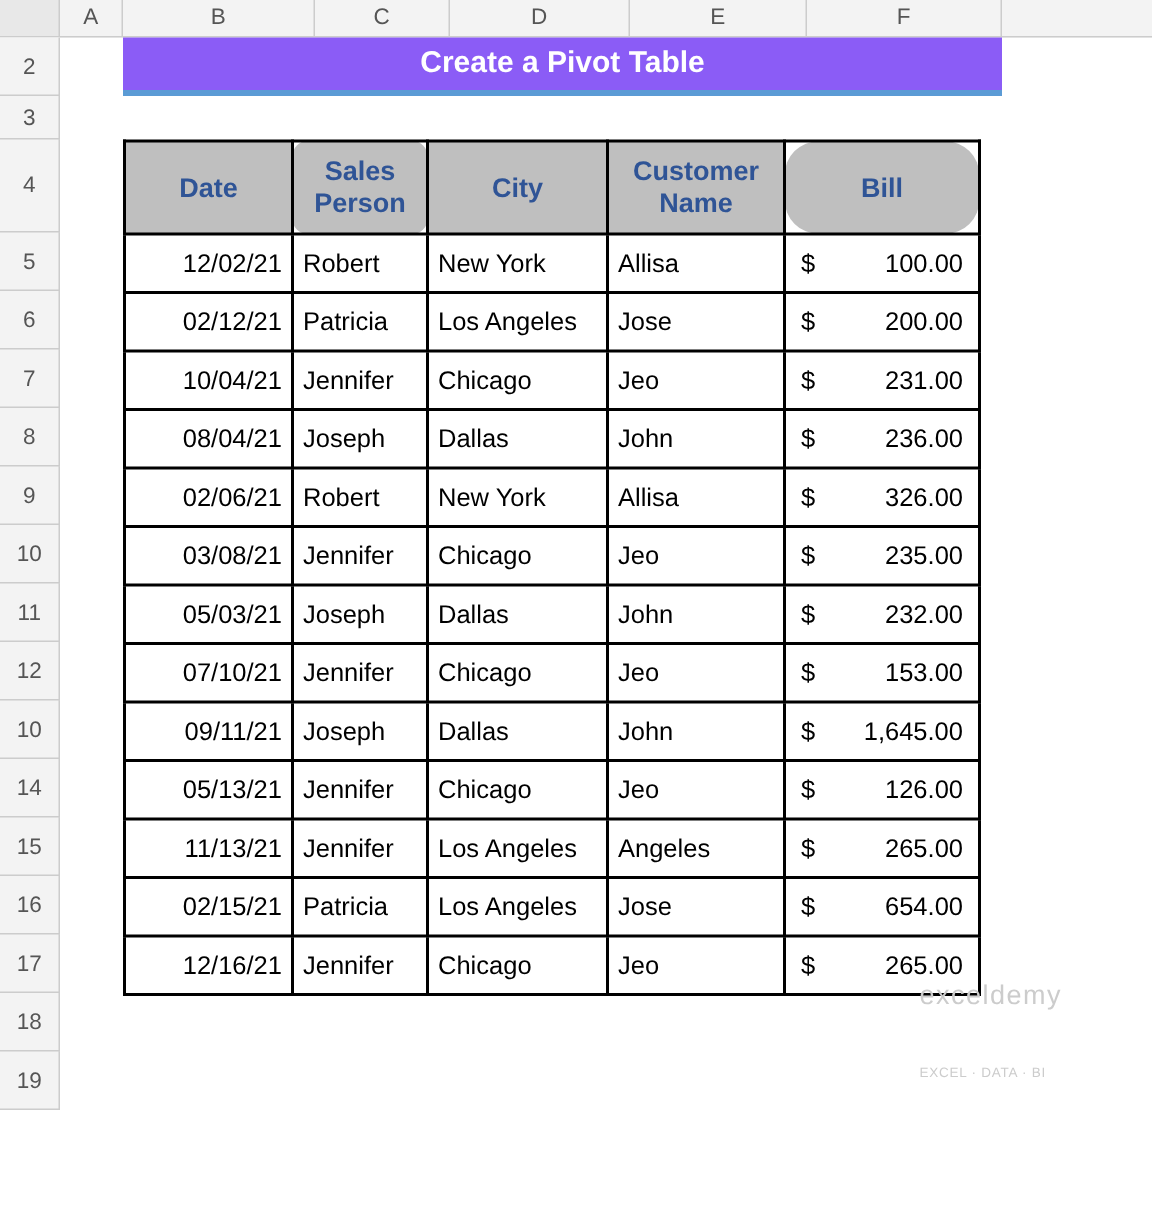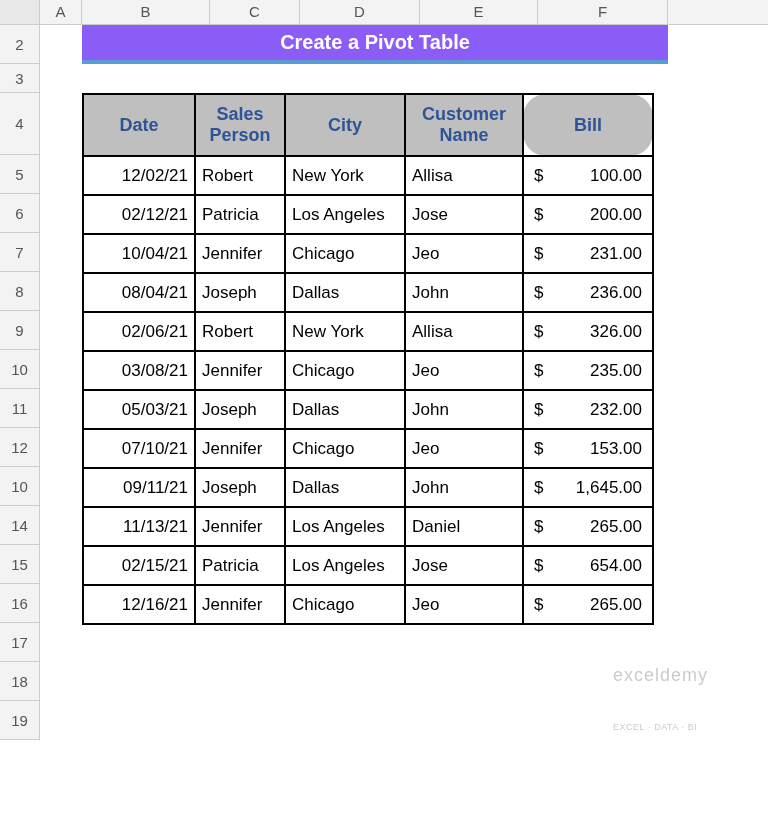--- a/index.html
+++ b/index.html
@@ -32,31 +32,31 @@
     .title-spacer-A { width: 42px; }
     .title-cell { width: 586px; background: #8b5cf6; color: #fff; font-size: 20px; font-weight: bold; display: flex; align-items: center; justify-content: center; border-bottom: 4px solid #5b9bd5; }
     
     .gap-row { height: 29px; }
     
     .data-table { margin-left: 42px; border-collapse: collapse; }
     .data-table th { background: #bfbfbf; color: #2f5496; font-size: 18px; font-weight: bold; border: 2px solid #000; text-align: center; vertical-align: middle; }
     .data-table td { border: 2px solid #000; font-size: 17px; padding: 0 6px; vertical-align: middle; height: 39px; }
     
     .th-date { width: 112px; height: 62px; }
-    .th-sp { width: 90px; }
+    .th-sp { width: 90px; border-radius: 10px; }
     .th-city { width: 120px; }
     .th-cust { width: 118px; }
     .th-bill { width: 130px; border-radius: 23px; }
     
     .td-date { text-align: right; padding-right: 6px; }
     .td-text { text-align: left; }
     .td-bill { }
     .bill-wrap { display: flex; justify-content: space-between; padding: 0 4px; }
     
-    .watermark { position: absolute; bottom: 8px; right: 60px; color: #ccc; font-size: 13px; }
+    .watermark { position: absolute; bottom: 20px; right: 60px; color: #ccc; font-size: 13px; }
     .watermark .wm-top { font-size: 18px; font-weight: 300; letter-spacing: 1px; }
     .watermark .wm-bot { font-size: 9px; letter-spacing: 0.5px; margin-top: 36px; }
   </style>
 </head>
 <body>
 
 <div class="sheet">
 
   <div class="col-headers">
     <div class="row-header-corner"></div>
@@ -210,24 +210,36 @@
               <td class="td-text">Dallas</td>
               <td class="td-text">John</td>
               <td class="td-bill">
                 <div class="bill-wrap">
                   <span>$</span>
                   <span>1,645.00</span>
                 </div>
               </td>
             </tr>
             <tr>
+              <td class="td-date">05/13/21</td>
+              <td class="td-text">Jennifer</td>
+              <td class="td-text">Chicago</td>
+              <td class="td-text">Jeo</td>
+              <td class="td-bill">
+                <div class="bill-wrap">
+                  <span>$</span>
+                  <span>126.00</span>
+                </div>
+              </td>
+            </tr>
+            <tr>
               <td class="td-date">11/13/21</td>
               <td class="td-text">Jennifer</td>
               <td class="td-text">Los Angeles</td>
-              <td class="td-text">Daniel</td>
+              <td class="td-text">Angeles</td>
               <td class="td-bill">
                 <div class="bill-wrap">
                   <span>$</span>
                   <span>265.00</span>
                 </div>
               </td>
             </tr>
             <tr>
               <td class="td-date">02/15/21</td>
               <td class="td-text">Patricia</td>

